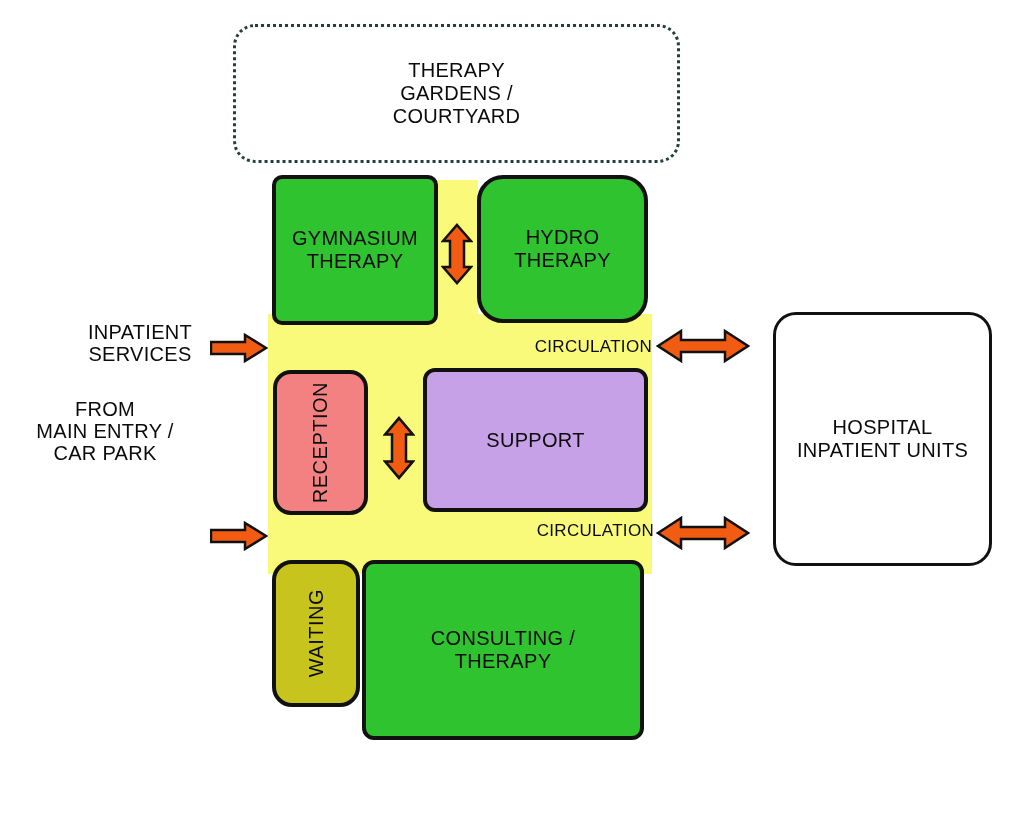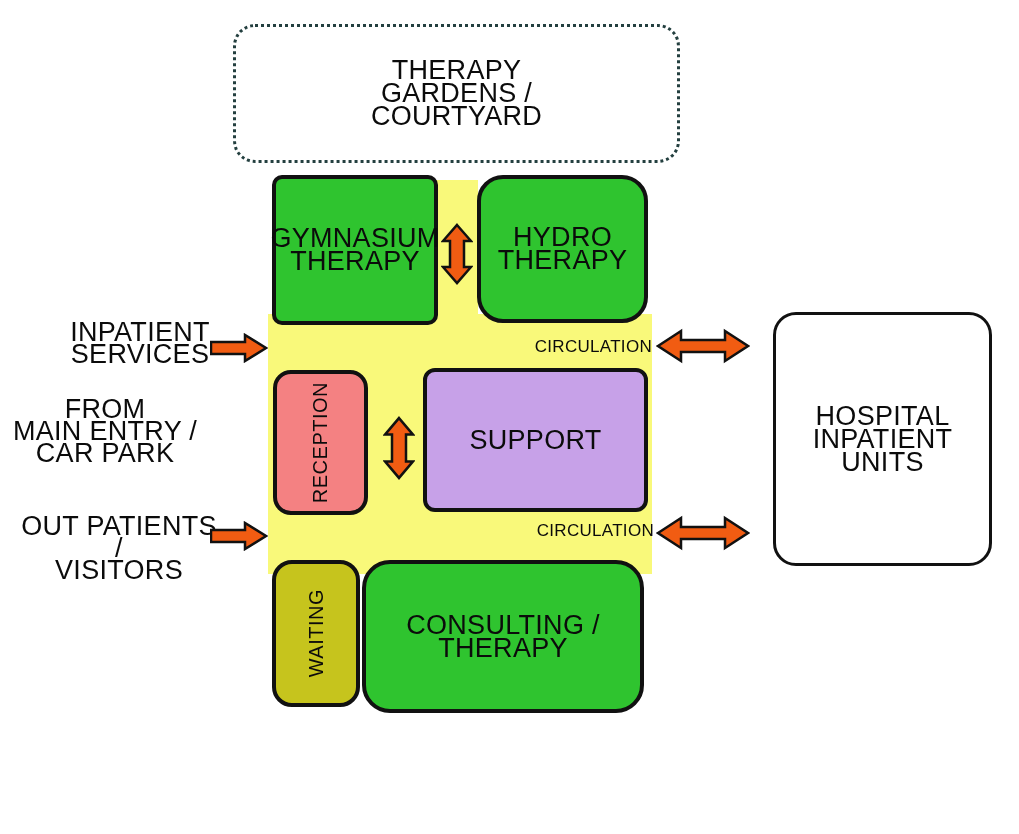--- a/index.html
+++ b/index.html
@@ -8,21 +8,21 @@
     width:1019px;height:834px;
     background:#ffffff;
     font-family:"Liberation Sans", sans-serif;
     color:#0b0b0b;
     overflow:hidden;
   }
   .abs{position:absolute;}
   .txt{
     white-space:pre-line;
     text-align:center;
-    font-size:27px;
+    font-size:20px;
     line-height:23px;
     letter-spacing:0.3px;
     color:#0b0b0b;
   }
   
   .yellow{background:var(--yellow);}
   .y-strip{left:436px;top:180px;width:42px;height:152px;}
   .y-main{left:268px;top:314px;width:384px;height:260px;}
 
   
@@ -36,21 +36,21 @@
     background:#ffffff;
     border:3px dotted var(--dotted);
     border-radius:22px;
     line-height:25px;
   }
   .gym{left:272px;top:175px;width:166px;height:150px;background:var(--green);border-radius:10px;}
   .hydro{left:477px;top:175px;width:171px;height:148px;background:var(--green);border-radius:26px;}
   .reception{left:273px;top:370px;width:95px;height:145px;background:var(--pink);border-radius:18px;}
   .support{left:423px;top:368px;width:225px;height:144px;background:var(--purple);border-radius:12px;}
   .waiting{left:272px;top:560px;width:88px;height:147px;background:var(--olive);border-radius:20px;}
-  .consulting{left:362px;top:560px;width:282px;height:153px;background:var(--green);border-radius:28px;}
+  .consulting{left:362px;top:560px;width:282px;height:180px;background:var(--green);border-radius:12px;}
   .hospital{left:773px;top:312px;width:219px;height:254px;background:#ffffff;border-radius:23px;border-width:3px;line-height:25px;}
 
   .vert-label{
     writing-mode:vertical-rl;
     transform:rotate(180deg);
     white-space:nowrap;
     font-size:20px;
     letter-spacing:0.5px;
   }
   .circ{font-size:17px;line-height:22px;text-align:right;}
@@ -119,22 +119,20 @@
   <div class="abs node hospital txt">
     <span class="txt">HOSPITAL
 INPATIENT UNITS</span>
   </div>
 
   <div class="abs txt lbl-entry">FROM
 MAIN ENTRY /
 CAR PARK</div>
   <div class="abs txt lbl-inpatient">INPATIENT
 SERVICES</div>
-  <div class="abs txt lbl-out">OUT PATIENTS /
-VISITORS</div>
 
 
   <svg class="abs arr-left-1" width="58" height="30" viewBox="0 0 58 30">
     <polygon class="arrow-poly" points="1,9 35,9 35,2 56,15 35,28 35,21 1,21"></polygon>
   </svg>
   <svg class="abs arr-left-2" width="58" height="30" viewBox="0 0 58 30">
     <polygon class="arrow-poly" points="1,9 35,9 35,2 56,15 35,28 35,21 1,21"></polygon>
   </svg>
 
   <svg class="abs arr-vert-top" width="32" height="62" viewBox="0 0 32 62">

